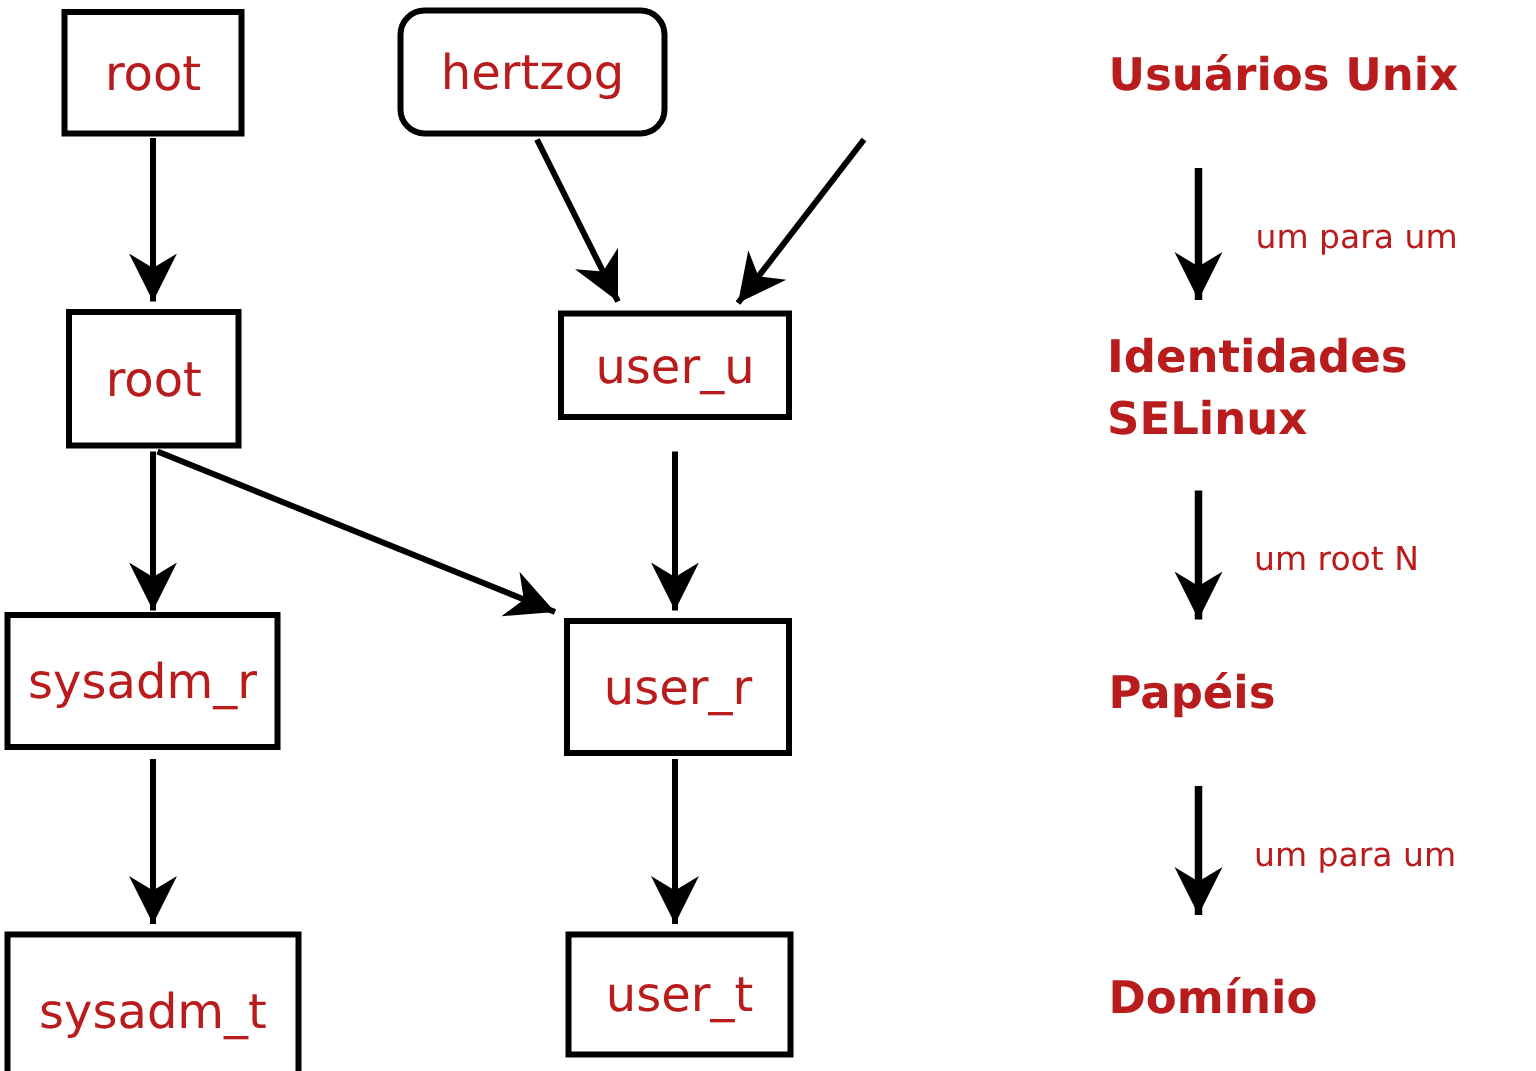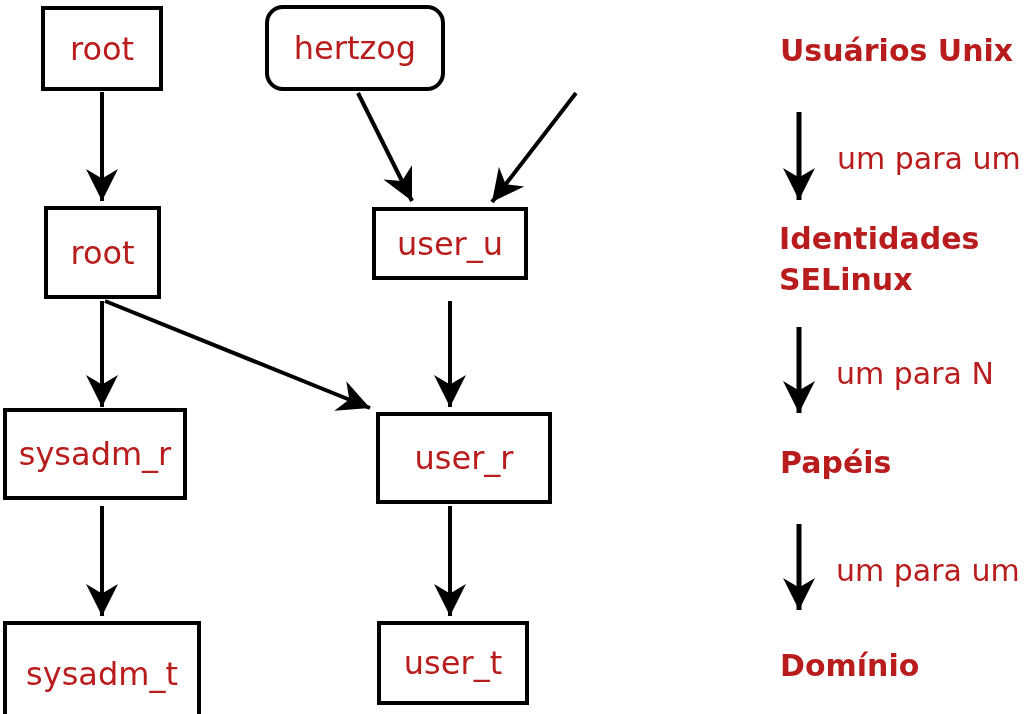--- a/index.html
+++ b/index.html
@@ -35,25 +35,24 @@
     font-size: 32px;
     line-height: 1;
     white-space: nowrap;
   }
   .legend-title {
     position: absolute;
     font-weight: bold;
     font-size: 30px;
     line-height: 41px;
     white-space: pre-line;
-    margin-left: 41px;
   }
   .legend-map {
     position: absolute;
-    font-size: 30px;
+    font-size: 22px;
     line-height: 35px;
     white-space: nowrap;
   }
 </style>
 </head>
 <body>
 
 <div class="canvas">
 
   <svg class="arrow-layer" width="1024" height="714" viewBox="0 0 1024 714" xmlns="http://www.w3.org/2000/svg">
@@ -79,27 +78,27 @@
     <line x1="799" y1="524" x2="799" y2="610" stroke="#000000" stroke-width="5" marker-end="url(#ah)"></line>
   </svg>
 
   <div class="node" style="left:41px;  top:6px;   width:122px; height:85px;">root</div>
   <div class="node" style="left:265px; top:5px;   width:180px; height:86px;border-radius:18px;">hertzog</div>
 
   <div class="node" style="left:44px;  top:206px; width:117px; height:93px;">root</div>
   <div class="node" style="left:372px; top:207px; width:156px; height:73px;">user_u</div>
 
   <div class="node" style="left:3px;   top:408px; width:184px; height:92px;">sysadm_r</div>
-  <div class="node" style="left:376px; top:412px; width:176px; height:92px;">user_r</div>
+  <div class="node" style="left:376px; top:412px; width:152px; height:92px;">user_r</div>
 
   <div class="node" style="left:3px;   top:621px; width:198px; height:105px;">sysadm_t</div>
   <div class="node" style="left:377px; top:621px; width:152px; height:84px;">user_t</div>
 
   <div class="legend-title" style="left:739px; top:30px;">Usuários Unix</div>
   <div class="legend-map" style="left:837px; top:141px;">um para um</div>
   <div class="legend-title" style="left:738px; top:218px;">Identidades
 SELinux</div>
-  <div class="legend-map" style="left:836px; top:356px;">um para N</div>
+  <div class="legend-map" style="left:836px; top:356px;">um root N</div>
   <div class="legend-title" style="left:739px; top:442px;">Papéis</div>
   <div class="legend-map" style="left:836px; top:553px;">um para um</div>
   <div class="legend-title" style="left:739px; top:645px;">Domínio</div>
 
 </div>
 
 </body></html>

